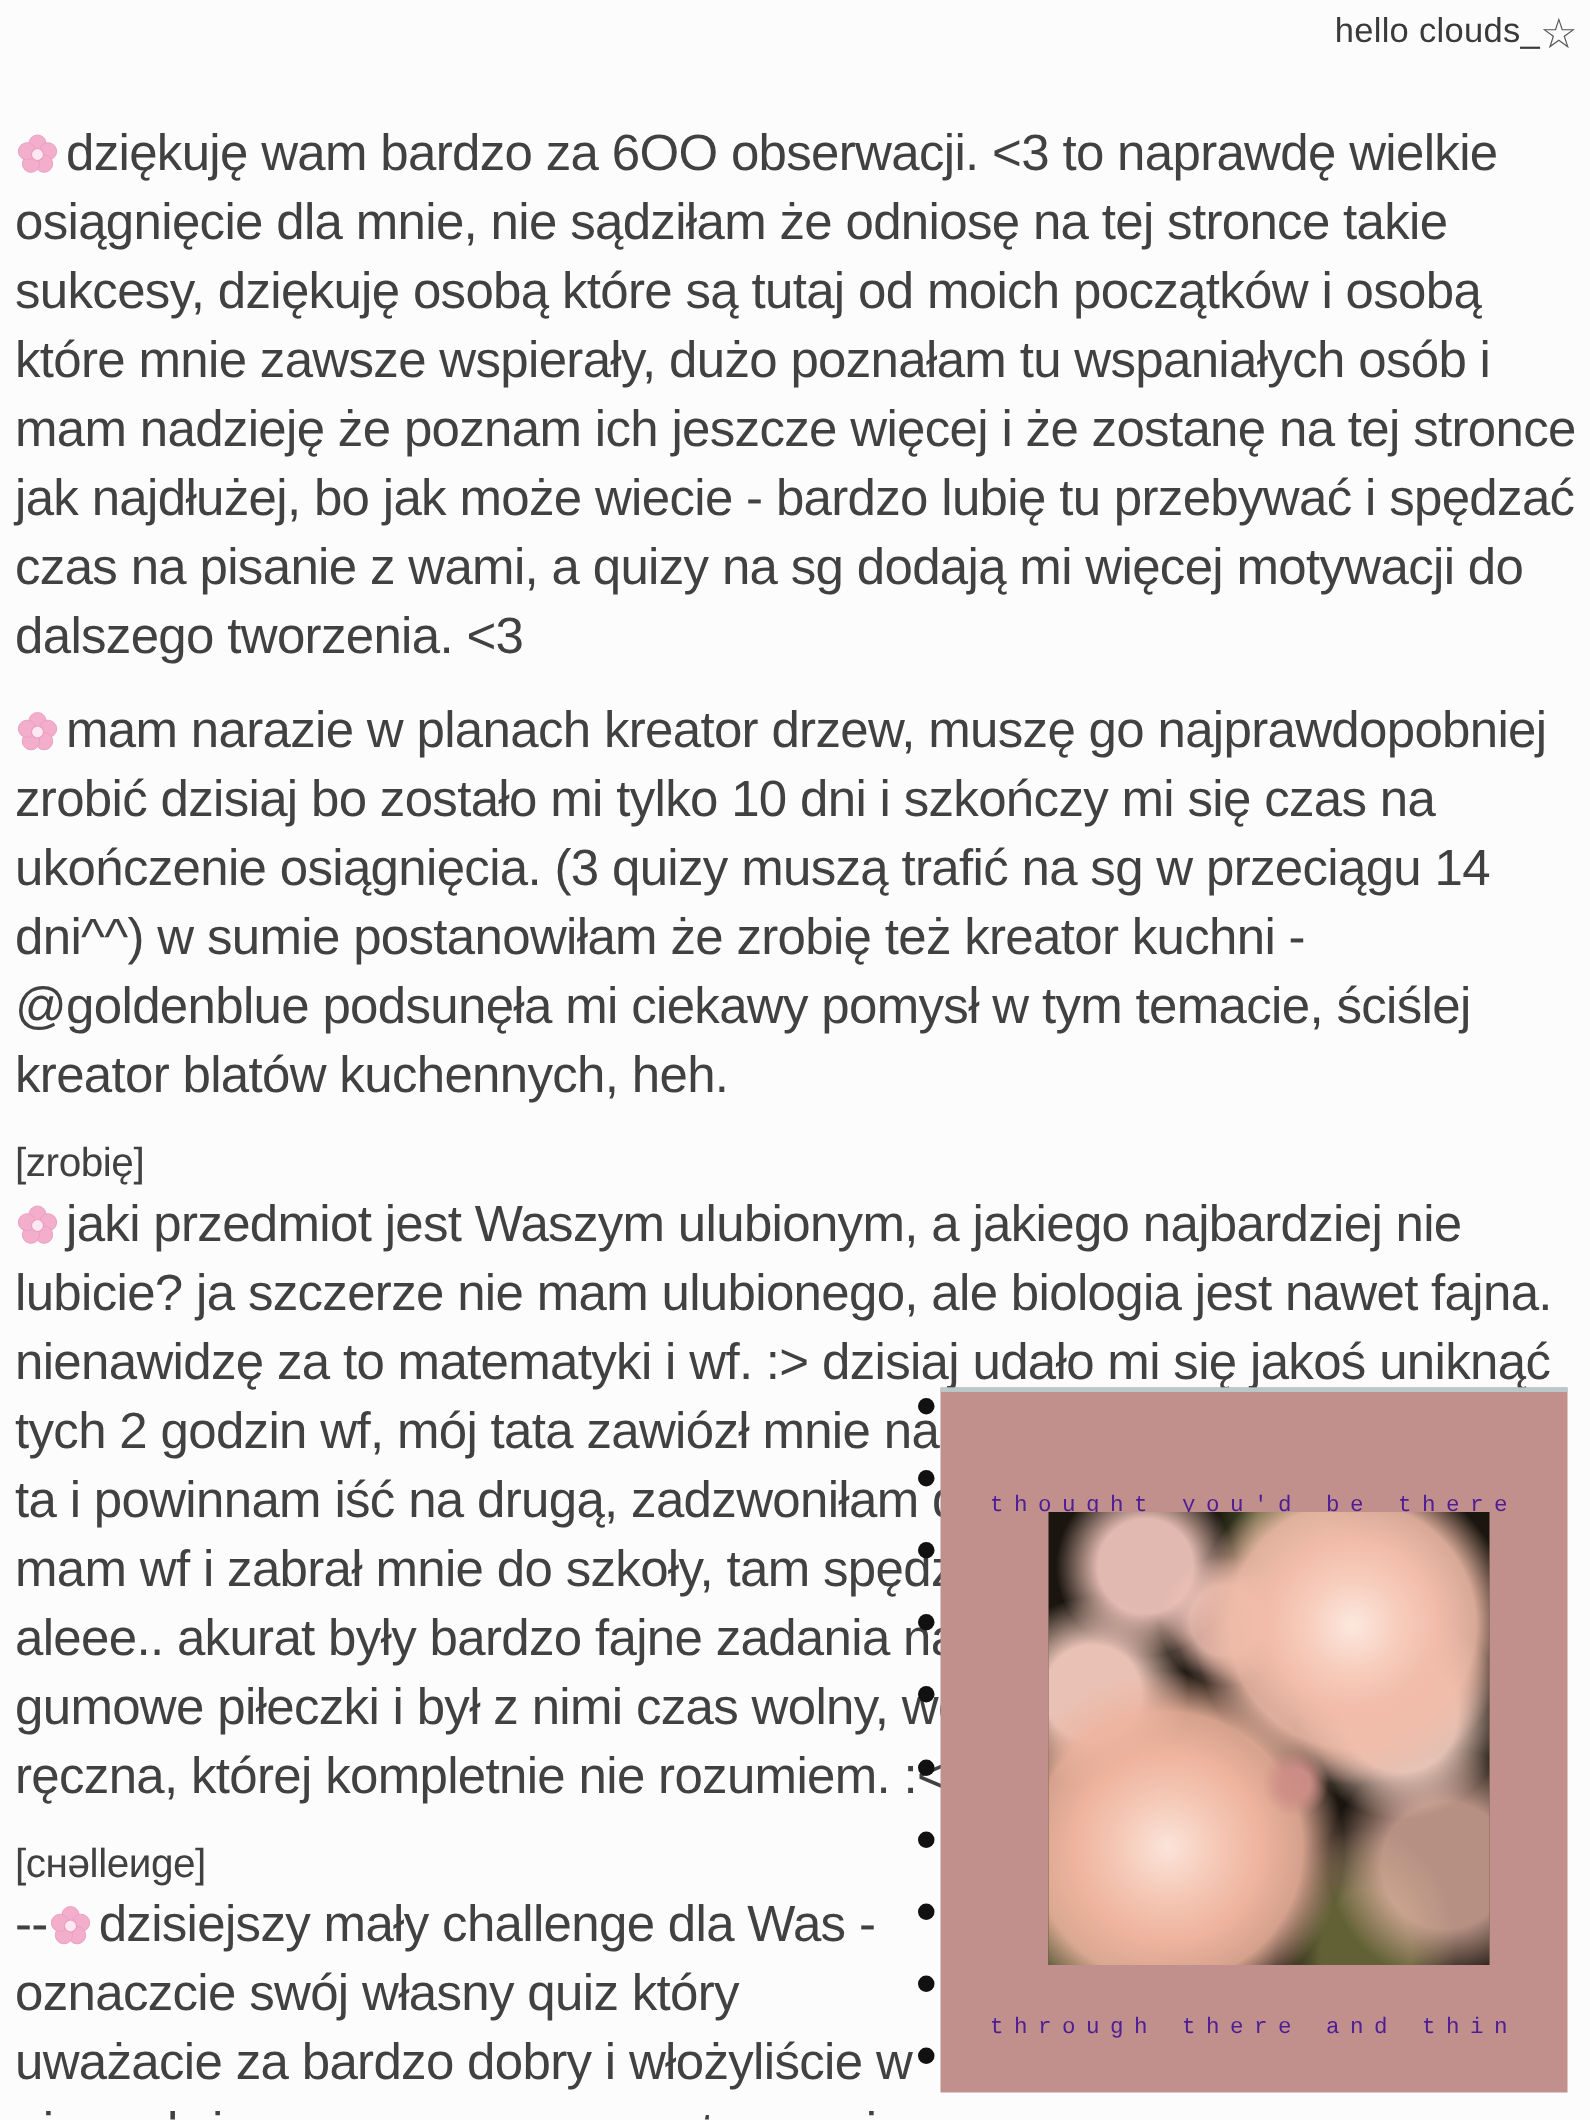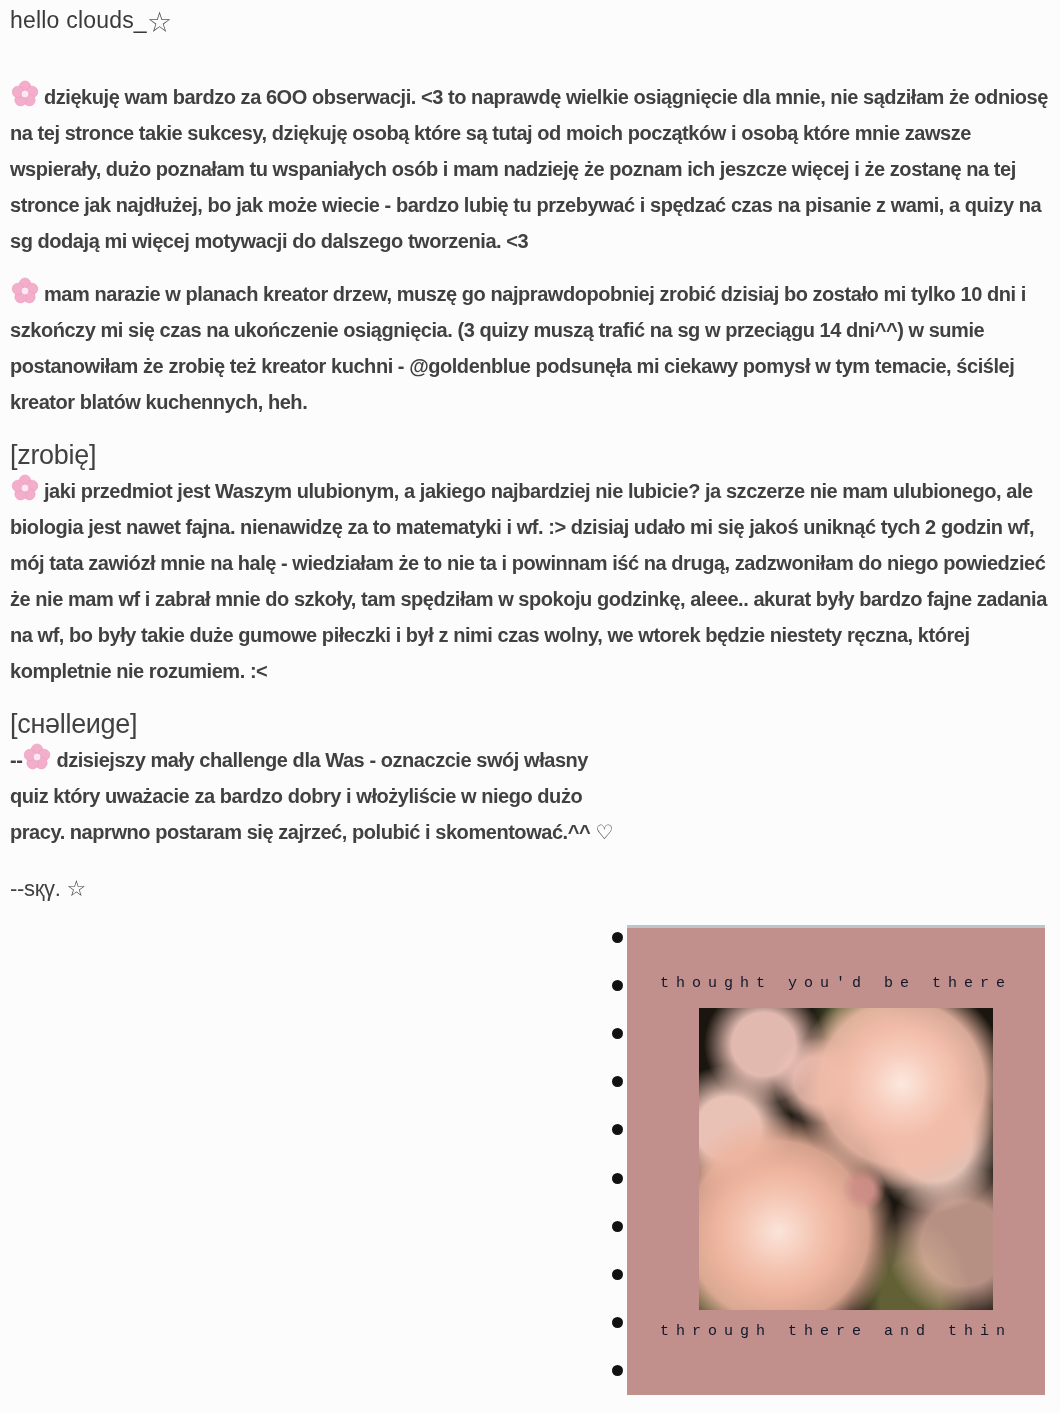--- a/index.html
+++ b/index.html
@@ -2,35 +2,35 @@
 <html><head>
 <meta charset="utf-8">
 <style>
   html,body{margin:0;padding:0;}
   body{
     width:1060px;height:1413px;position:relative;overflow:hidden;
     background:#fcfcfc;color:#414141;
     font-family:"Liberation Sans","DejaVu Sans",sans-serif;
   }
   .content{position:absolute;left:10px;top:4px;width:1042px;}
-  .title{font-size:23px;color:#3a3a3a;letter-spacing:0.2px;margin:2px 0 40px 0;}
+  .title{font-size:23px;color:#3a3a3a;letter-spacing:0.2px;margin:2px 0 40px 0;text-align:right;}
   .title .star{font-size:28px;vertical-align:-4px;color:#555;}
   .label{font-size:27px;line-height:36px;letter-spacing:-0.3px;}
   .label:empty{display:none;}
-  .para{margin:0 0 17px 0;font-size:20px;line-height:36px;letter-spacing:-0.45px;font-weight:bold;}
+  .para{margin:0 0 17px 0;font-size:34px;line-height:46px;letter-spacing:-0.45px;}
   .lead:empty{display:none;}
   .flower{display:inline-block;width:30px;height:30px;vertical-align:-5px;margin:0 4px 0 0;}
   .signoff{font-size:22px;letter-spacing:-0.3px;margin-top:26px;}
   
   .card{position:absolute;left:627px;top:925px;width:418px;height:470px;background:#c2908c;}
   .card-topline{position:absolute;left:0;top:0;width:100%;height:3px;background:#b9c6ca;}
   .caption{
     position:absolute;left:0;width:100%;text-align:center;
     font-family:"Liberation Mono","DejaVu Sans Mono",monospace;
-    font-size:15px;letter-spacing:7px;color:#0f172a;white-space:nowrap;
+    font-size:15px;letter-spacing:7px;color:#4c1d95;white-space:nowrap;margin-top:20px;
   }
   .caption.top{top:50px;}
   .caption.bottom{top:398px;}
   .photo{
     position:absolute;left:72px;top:83px;width:294px;height:302px;
     background-color:#1a160f;
     background-image:
       radial-gradient(circle at 56% 60%, rgba(206,142,135,.95) 0 4%, rgba(206,142,135,0) 9%),
       radial-gradient(circle at 69% 25%, #fce8de 0%, #f7cdbd 10%, #f2bdaa 18%, rgba(242,189,170,.88) 27%, rgba(242,189,170,0) 35%),
       radial-gradient(circle at 80% 45%, rgba(247,210,197,.9) 0 13%, rgba(247,210,197,0) 24%),

